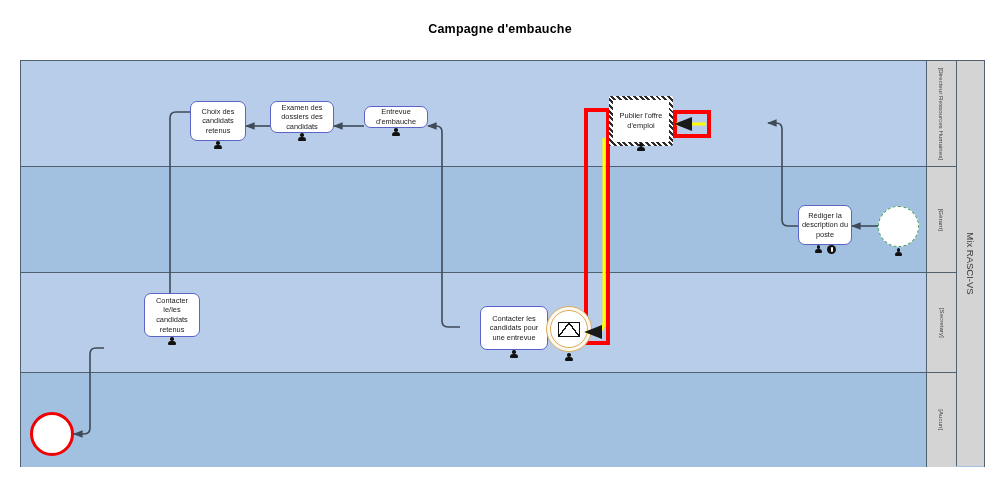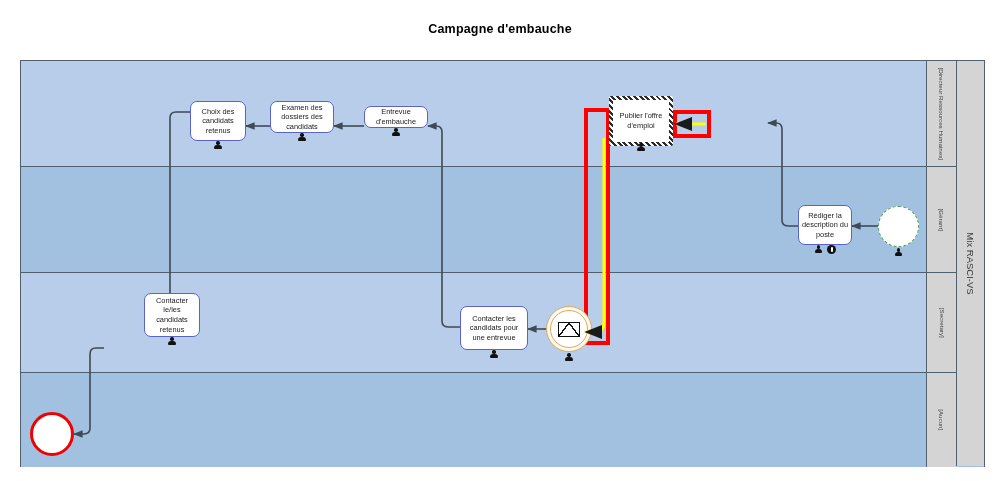--- a/index.html
+++ b/index.html
@@ -347,21 +347,21 @@
 
 
   <div class="task" style="left:798px; top:205px; width:54px; height:40px;">
     <span>Rédiger la description du poste</span>
     <div class="task-markers">
       <div class="marker-user"></div>
       <div class="marker-info"></div>
     </div>
   </div>
 
-  <div class="task" style="left:460px; top:306px; width:68px; height:44px;">
+  <div class="task" style="left:480px; top:306px; width:68px; height:44px;">
     <span>Contacter les candidats pour une entrevue</span>
     <div class="task-markers">
       <div class="marker-user"></div>
     </div>
   </div>
 
   <div class="task" style="left:104px; top:293px; width:56px; height:44px;margin-left:40px;">
     <span>Contacter le/les candidats retenus</span>
     <div class="task-markers">
       <div class="marker-user"></div>

